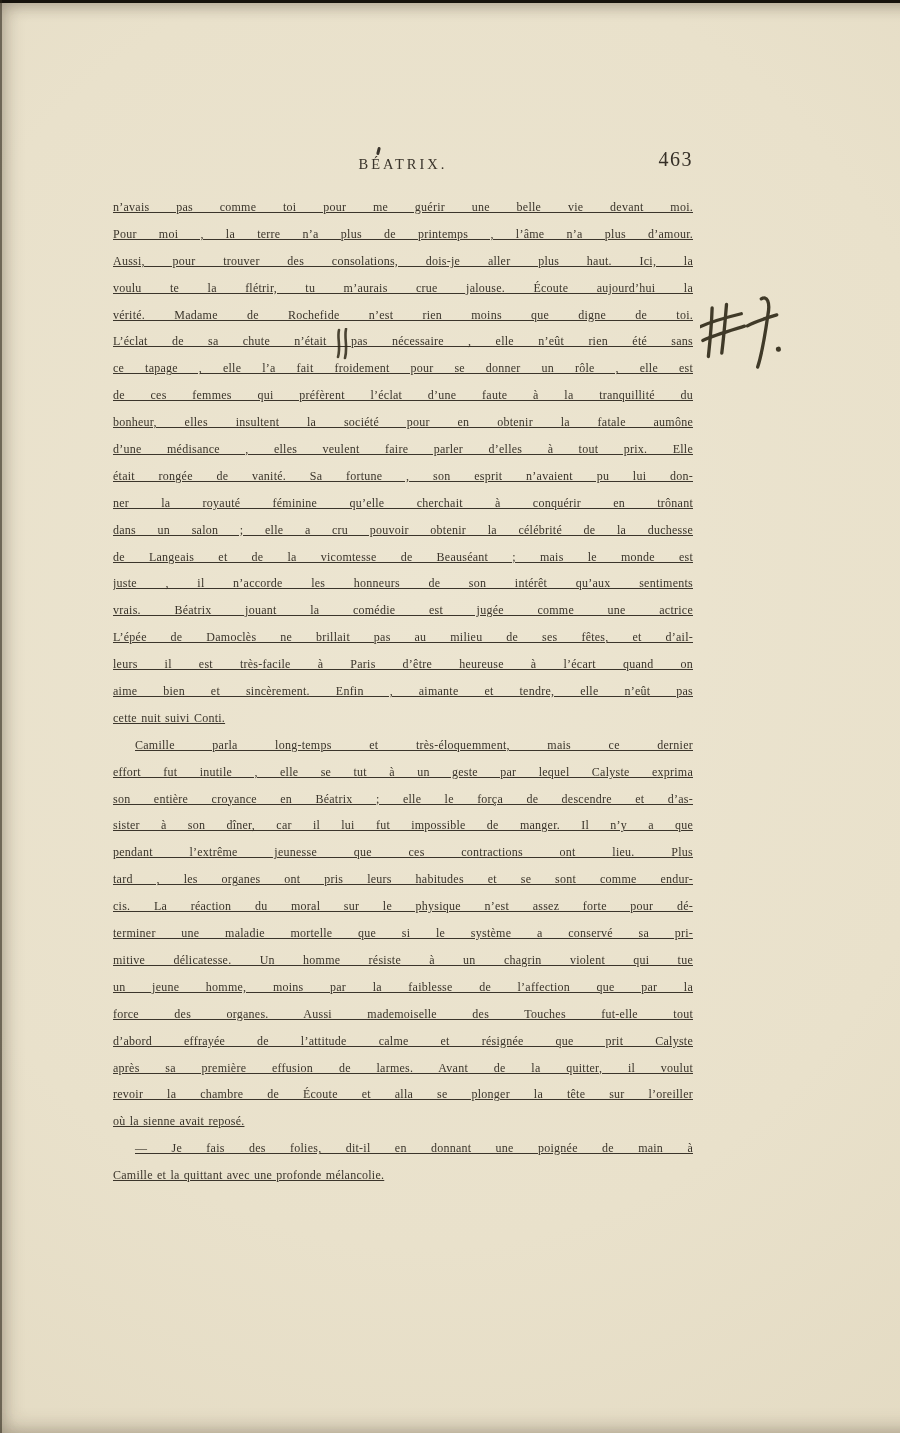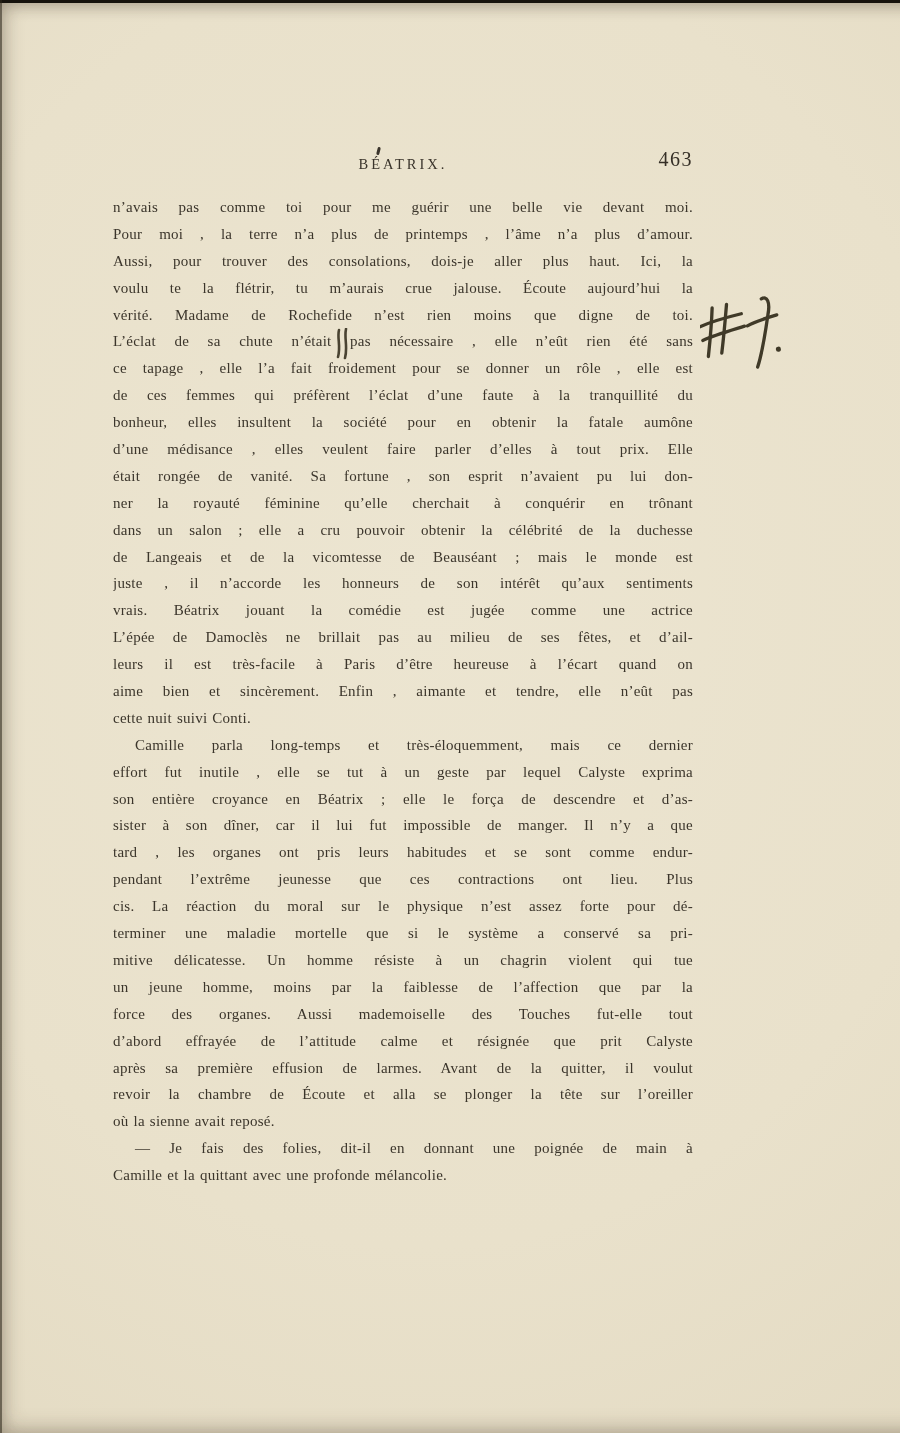--- a/index.html
+++ b/index.html
@@ -45,23 +45,24 @@
     font-size: 20px; letter-spacing: 1.5px;
     color: #352f26;
   }
   .ink-fleck {
     position: absolute; left: 377px; top: 147px;
     width: 3px; height: 8px; border-radius: 2px;
     background: #3a342b; transform: rotate(14deg);
   }
   .text-block {
     position: absolute; left: 113px; top: 194px; width: 580px;
-    font-size: 15px; line-height: 26.9px;
+    font-size: 12px; line-height: 26.9px;
     letter-spacing: 0.25px; word-spacing: 1px;
     color: #3b352b;
+    text-decoration: underline;
   }
   .para { margin: 0; }
   .line {
     height: 26.9px; overflow: hidden;
     text-align: justify; text-align-last: justify;
   }
   .line.last { text-align-last: left; }
   .para.indent .line:first-child { text-indent: 22px; }
   .margin-mark {
     position: absolute; left: 700px; top: 296px;
@@ -108,22 +109,22 @@
         <div class="line">L’épée de Damoclès ne brillait pas au milieu de ses fêtes, et d’ail-</div>
         <div class="line">leurs il est très-facile à Paris d’être heureuse à l’écart quand on</div>
         <div class="line">aime bien et sincèrement. Enfin , aimante et tendre, elle n’eût pas</div>
         <div class="line last">cette nuit suivi Conti.</div>
       </div>
       <div class="para indent">
         <div class="line">Camille parla long-temps et très-éloquemment, mais ce dernier</div>
         <div class="line">effort fut inutile , elle se tut à un geste par lequel Calyste exprima</div>
         <div class="line">son entière croyance en Béatrix ; elle le força de descendre et d’as-</div>
         <div class="line">sister à son dîner, car il lui fut impossible de manger. Il n’y a que</div>
+        <div class="line">pendant l’extrême jeunesse que ces contractions ont lieu. Plus</div>
         <div class="line">tard , les organes ont pris leurs habitudes et se sont comme endur-</div>
-        <div class="line">pendant l’extrême jeunesse que ces contractions ont lieu. Plus</div>
         <div class="line">cis. La réaction du moral sur le physique n’est assez forte pour dé-</div>
         <div class="line">terminer une maladie mortelle que si le système a conservé sa pri-</div>
         <div class="line">mitive délicatesse. Un homme résiste à un chagrin violent qui tue</div>
         <div class="line">un jeune homme, moins par la faiblesse de l’affection que par la</div>
         <div class="line">force des organes. Aussi mademoiselle des Touches fut-elle tout</div>
         <div class="line">d’abord effrayée de l’attitude calme et résignée que prit Calyste</div>
         <div class="line">après sa première effusion de larmes. Avant de la quitter, il voulut</div>
         <div class="line">revoir la chambre de Écoute et alla se plonger la tête sur l’oreiller</div>
         <div class="line last">où la sienne avait reposé.</div>
       </div>

